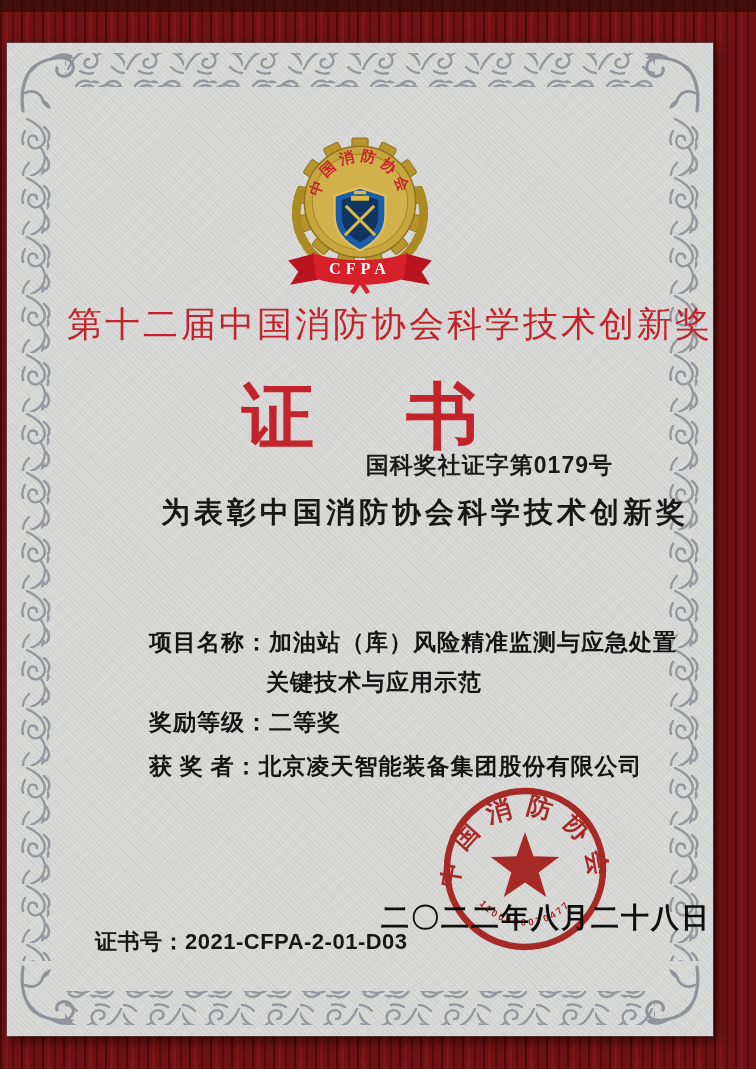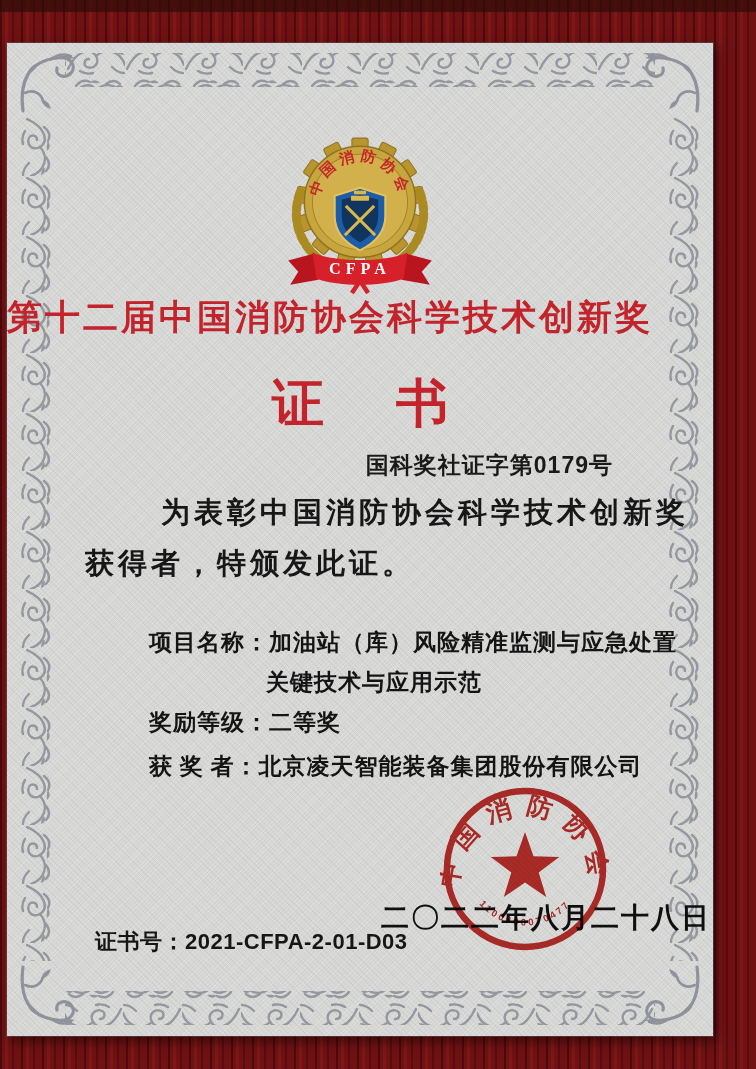--- a/index.html
+++ b/index.html
@@ -14,24 +14,24 @@
   .wood-top-band{position:absolute;top:0;left:0;width:100%;height:12px;
     background:rgba(40,12,6,.65);}
   .paper{position:absolute;left:7px;top:43px;width:706px;height:993px;
     background-color:#d6d7d5;
     background-image:
       repeating-linear-gradient(135deg, rgba(255,255,255,.16) 0 1px, rgba(0,0,0,0) 1px 3px),
       repeating-linear-gradient(45deg, rgba(120,125,132,.10) 0 1px, rgba(0,0,0,0) 1px 4px);
     box-shadow:0 0 0 1px rgba(95,95,100,.45), 4px 5px 12px rgba(15,0,0,.6);}
   .orn{position:absolute;left:0;top:0;width:706px;height:992px;}
   .emblem{position:absolute;top:88px;left:0;width:100%;display:flex;justify-content:center;}
-  .title{position:absolute;top:251px;left:0;width:100%;text-align:left;
-    font-size:35px;font-weight:bold;color:#c3232a;letter-spacing:3px;}
+  .title{position:absolute;top:258px;left:0;width:100%;text-align:right;
+    font-size:35px;font-weight:normal;color:#c3232a;letter-spacing:3px;}
   .subtitle{position:absolute;top:326px;left:0;width:100%;text-align:center;
-    font-size:52px;font-weight:bold;color:#c3232a;letter-spacing:10px;text-indent:10px;}
+    font-size:72px;font-weight:bold;color:#c3232a;letter-spacing:10px;text-indent:10px;}
   .doc-no{position:absolute;top:407px;right:100px;
     font-family:"Liberation Sans","DejaVu Sans",sans-serif;
     font-size:23px;font-weight:bold;color:#1a1a1a;letter-spacing:1px;}
   .body-line{position:absolute;color:#171717;font-size:29px;font-weight:600;letter-spacing:4px;}
   .body-line1{top:450px;left:122px;margin-left:32px;}
   .body-line2{top:501px;left:78px;}
   .field{position:absolute;left:142px;width:540px;
     font-family:Liberation Serif, serif;
     font-size:23px;font-weight:bold;color:#141414;letter-spacing:1px;}
   .field-project{top:584px;}
@@ -152,21 +152,20 @@
           <text class="emb-banner-text" x="85" y="141" text-anchor="middle">CFPA</text>
         </g>
       </svg>
     </div>
 
     <div class="title">第十二届中国消防协会科学技术创新奖</div>
     <div class="subtitle">证　书</div>
     <div class="doc-no">国科奖社证字第0179号</div>
 
     <div class="body-line body-line1">为表彰中国消防协会科学技术创新奖</div>
-    <div class="body-line body-line2">获得者，特颁发此证。</div>
 
     <div class="field field-project">
       <span>项目名称：</span><span>加油站（库）风险精准监测与应急处置</span>
       <div class="fv2">关键技术与应用示范</div>
     </div>
     <div class="field field-winner">
       <span>获 奖 者：</span><span>北京凌天智能装备集团股份有限公司</span>
     </div>
     <div class="field field-grade">
       <span>奖励等级：</span><span>二等奖</span>

